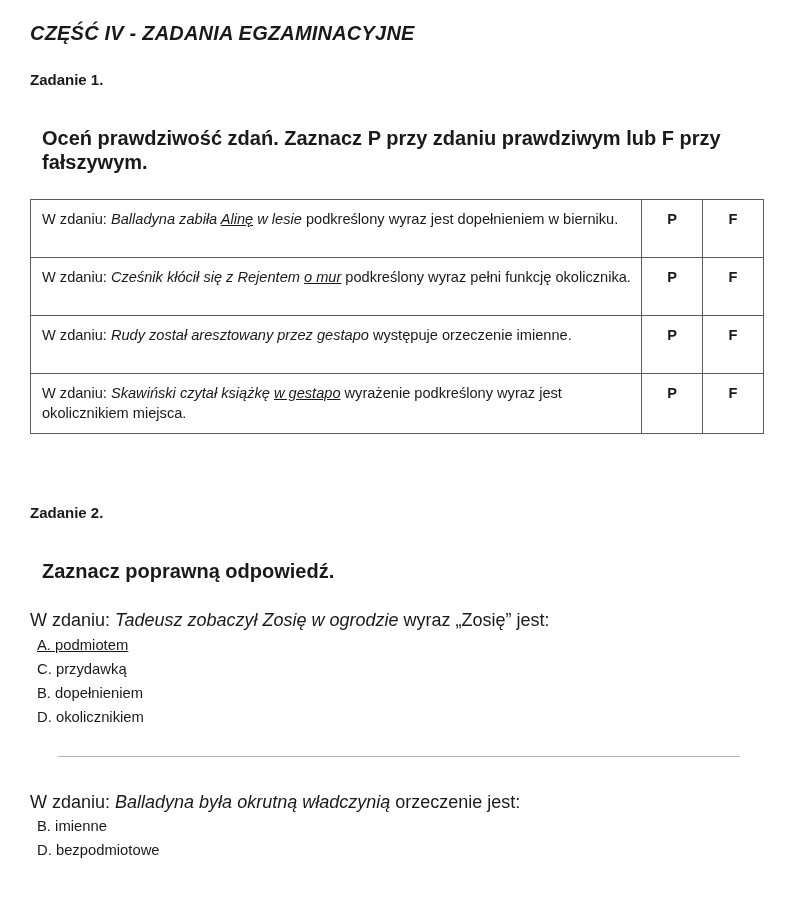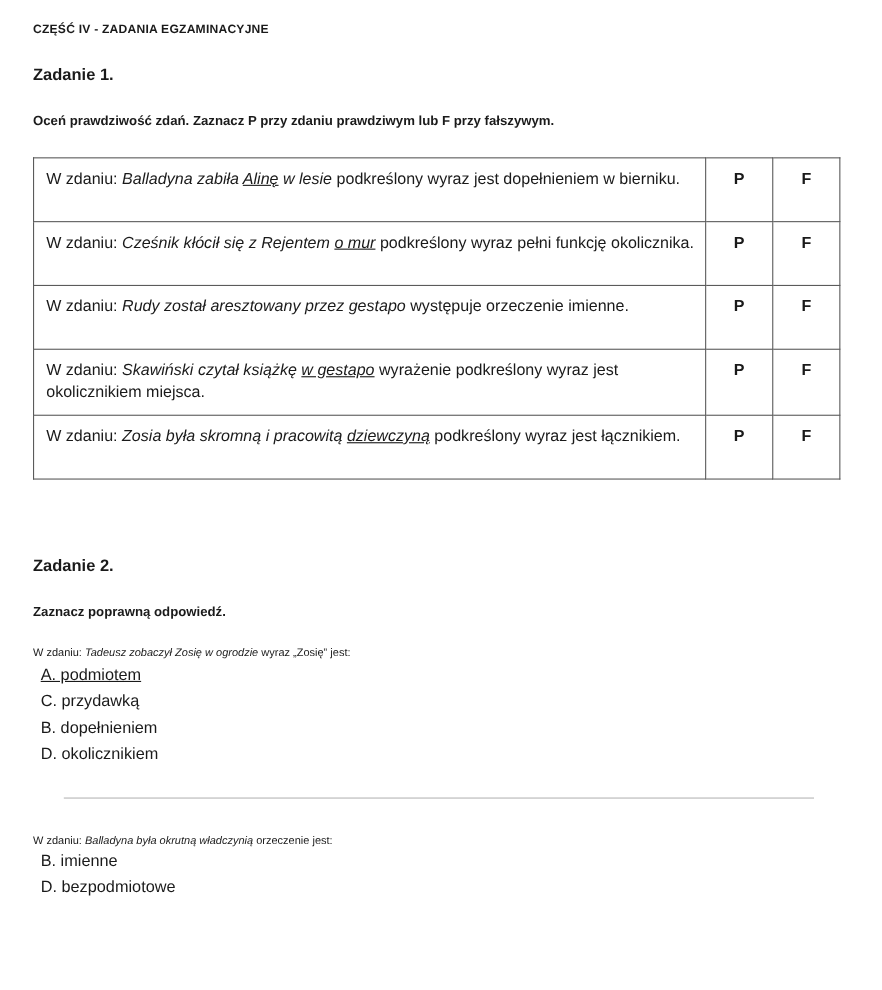--- a/index.html
+++ b/index.html
@@ -19,38 +19,39 @@
   .page {
     position: relative;
     width: 802px;
     height: 900px;
     box-sizing: border-box;
     padding: 0 30px;
   }
 
   
   .part-title {
-    font-size: 11px;
+    font-size: 20px;
     font-weight: bold;
     letter-spacing: 0.2px;
     margin: 0;
     padding-top: 21px;
     line-height: 1.2;
+    font-style: italic;
   }
   .task-heading {
     font-size: 15px;
     font-weight: bold;
     margin: 0;
     padding-top: 26px;
     line-height: 1.2;
   }
   .task-instruction {
-    font-size: 12px;
+    font-size: 20px;
     font-weight: bold;
-    margin: 0;
+    margin: 12px;
     padding-top: 25px;
     line-height: 1.2;
   }
 
   
   .tf-table {
     border-collapse: collapse;
     width: 709px;
     margin-top: 25px;
     table-layout: fixed;
@@ -77,21 +78,21 @@
   }
   .tf-table tr { height: 58px; }
   .it { font-style: italic; }
   .un { text-decoration: underline; }
 
   
   .task2-heading { padding-top: 70px; }
 
   .question-block { margin-top: 24px; }
   .question-line {
-    font-size: 10px;
+    font-size: 18px;
     line-height: 1.45;
     margin: 0;
   }
   .option {
     font-size: 14.8px;
     line-height: 1.62;
     margin: 0;
     padding-left: 7px;
   }
   .option-first { margin-top: 1px; text-decoration: underline; }
@@ -135,25 +136,20 @@
         <td class="mark">P</td>
         <td class="mark">F</td>
       </tr>
 
       <tr>
         <td class="statement"><span>W zdaniu: </span><span class="it">Skawiński czytał książkę </span><span class="it un">w gestapo</span><span class="it"></span><span> wyrażenie podkreślony wyraz jest okolicznikiem miejsca.</span></td>
         <td class="mark">P</td>
         <td class="mark">F</td>
       </tr>
 
-      <tr>
-        <td class="statement"><span>W zdaniu: </span><span class="it">Zosia była skromną i pracowitą </span><span class="it un">dziewczyną</span><span class="it"></span><span> podkreślony wyraz jest łącznikiem.</span></td>
-        <td class="mark">P</td>
-        <td class="mark">F</td>
-      </tr>
 
     </tbody>
   </table>
 
   <h2 class="task-heading task2-heading">Zadanie 2.</h2>
 
   <p class="task-instruction">Zaznacz poprawną odpowiedź.</p>
 
   <div class="question-block">
     <p class="question-line"><span>W zdaniu: </span><span class="it">Tadeusz zobaczył Zosię w ogrodzie</span><span> wyraz „Zosię” jest:</span></p>

